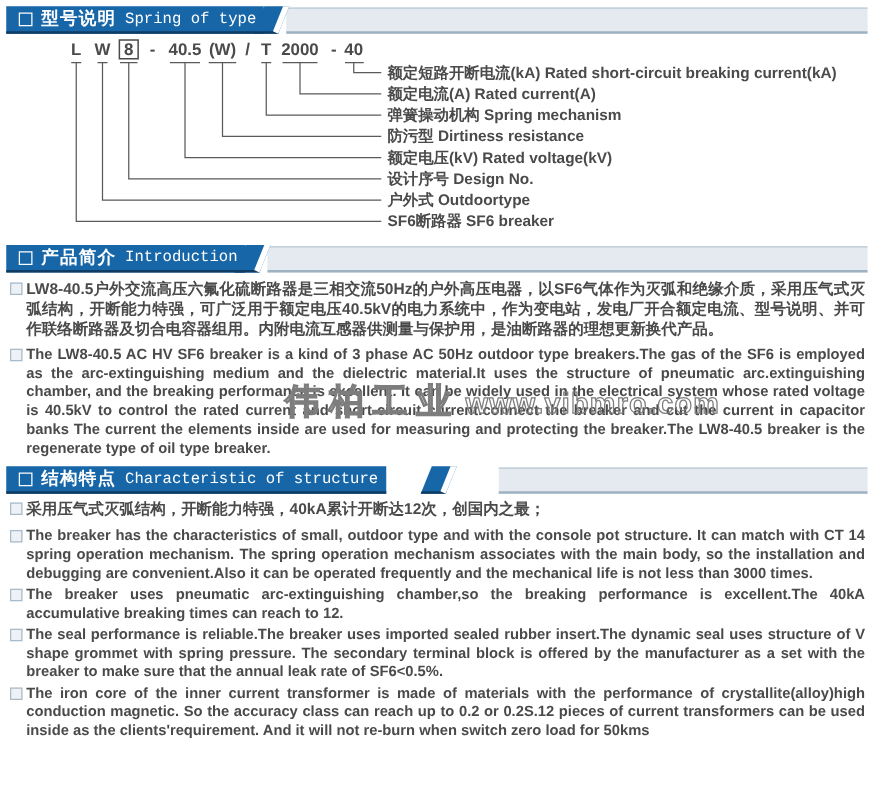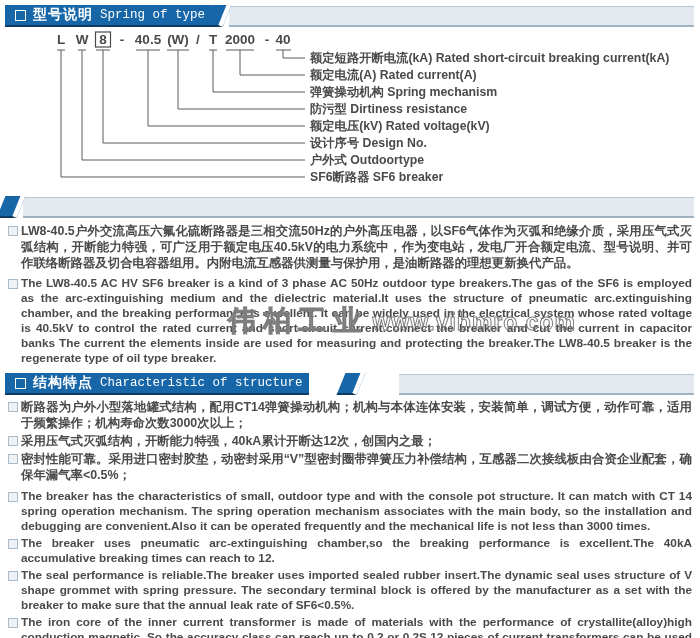--- a/index.html
+++ b/index.html
@@ -133,20 +133,25 @@
       <text class="dlabel" x="310" y="82">防污型 Dirtiness resistance</text>
       <text class="dlabel" x="310" y="99">额定电压(kV) Rated voltage(kV)</text>
       <text class="dlabel" x="310" y="116">设计序号 Design No.</text>
       <text class="dlabel" x="310" y="133">户外式 Outdoortype</text>
       <text class="dlabel" x="310" y="150">SF6断路器 SF6 breaker</text>
     </g>
   </svg>
 </div>
 
 <div class="section-header">
+  <div class="chip">
+    <span class="hdr-square"></span>
+    <span class="hdr-zh">产品简介</span>
+    <span class="hdr-en">Introduction</span>
+  </div>
   <div class="chip-end"></div>
   <div class="track"></div>
 </div>
 
 <div class="para">
   <span class="checkbox"></span>
   <div class="zh-text">LW8-40.5户外交流高压六氟化硫断路器是三相交流50Hz的户外高压电器，以SF6气体作为灭弧和绝缘介质，采用压气式灭弧结构，开断能力特强，可广泛用于额定电压40.5kV的电力系统中，作为变电站，发电厂开合额定电流、型号说明、并可作联络断路器及切合电容器组用。内附电流互感器供测量与保护用，是油断路器的理想更新换代产品。</div>
 </div>
 <div class="para">
   <span class="checkbox"></span>
@@ -159,29 +164,21 @@
     <span class="hdr-zh">结构特点</span>
     <span class="hdr-en">Characteristic of structure</span>
   </div>
   <div class="chip-end"></div>
   <div class="track"></div>
 </div>
 
 <div class="bullets-zh">
   <div class="bullet">
     <span class="checkbox"></span>
-    <div class="zh-text">断路器为户外小型落地罐式结构，配用CT14弹簧操动机构；机构与本体连体安装，安装简单，调试方便，动作可靠，适用于频繁操作；机构寿命次数3000次以上；</div>
-  </div>
-  <div class="bullet">
-    <span class="checkbox"></span>
     <div class="zh-text">采用压气式灭弧结构，开断能力特强，40kA累计开断达12次，创国内之最；</div>
-  </div>
-  <div class="bullet">
-    <span class="checkbox"></span>
-    <div class="zh-text">密封性能可靠。采用进口密封胶垫，动密封采用“V”型密封圈带弹簧压力补偿结构，互感器二次接线板由合资企业配套，确保年漏气率&lt;0.5%；</div>
   </div>
 </div>
 
 <div class="bullets-en">
   <div class="bullet">
     <span class="checkbox"></span>
     <div class="en-text">The breaker has the characteristics of small, outdoor type and with the console pot structure. It can match with CT 14 spring operation mechanism. The spring operation mechanism associates with the main body, so the installation and debugging are convenient.Also it can be operated frequently and the mechanical life is not less than 3000 times.</div>
   </div>
   <div class="bullet">
     <span class="checkbox"></span>

